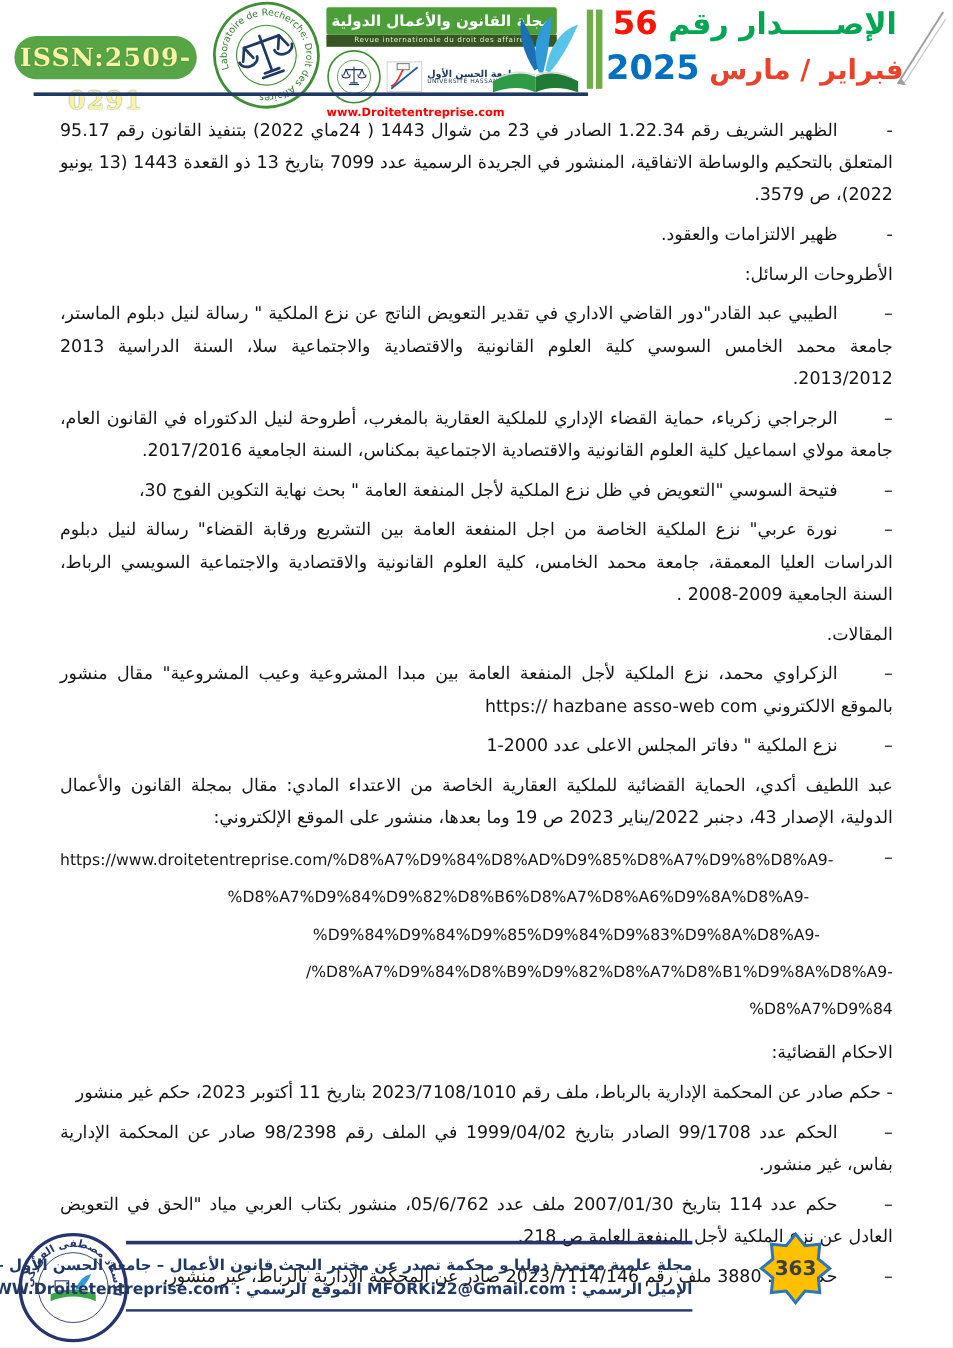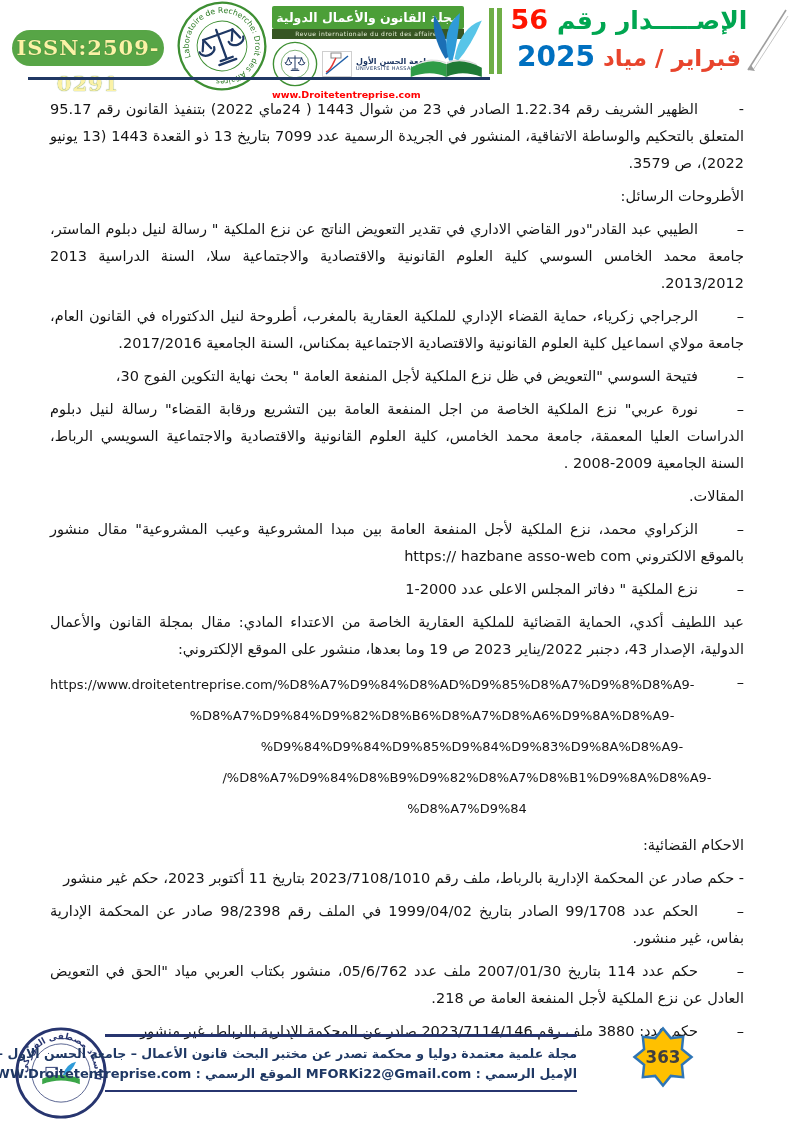--- a/index.html
+++ b/index.html
@@ -40,21 +40,21 @@
        text-align:justify;font-size:14.5px;color:#151515;line-height:27px;}
   .item{margin:0 0 6px;}
   .heading{text-align:right;margin:0 0 6px;}
   .b{display:inline-block;width:46px;}
   .url-item{position:relative;margin:0 0 8px;}
   .url-bullet{position:absolute;right:0;top:0;}
   .u{direction:ltr;font-size:13px;line-height:31px;}
   .u1{text-align:left;padding-right:46px;}
   .u2{text-align:center;padding-left:70px;}
   .u3{text-align:center;padding-left:150px;}
-  .u4{text-align:center;padding-left:140px;}
+  .u4{text-align:right;padding-left:140px;}
   
   footer{position:absolute;top:1026px;left:0;right:0;height:97px;}
   .fstamp{position:absolute;left:14px;top:0;width:94px;height:94px;}
   .fmid{position:absolute;left:105px;top:8px;width:472px;text-align:center;direction:rtl;color:#1F3864;}
   .frule{height:2.5px;background:#27356F;}
   .f1{font-weight:bold;font-size:12.5px;margin-top:9px;white-space:nowrap;}
   .f2{font-weight:bold;font-size:12.5px;margin:5px 0 9px;white-space:nowrap;}
   .f2 .val{font-size:13px;}
   .badge{position:absolute;left:632px;top:0;width:62px;height:62px;}
 </style>
@@ -128,38 +128,39 @@
     </svg>
 
     <div class="greenbar"></div>
 
     <div class="issueblock">
       <div class="issue-l1">
         <span class="grn">الإصـــــدار رقم</span>
         <span class="red56">56</span>
       </div>
       <div class="issue-l2">
-        <span class="months">فبراير / مياد</span>
+        <span class="months">فبراير / مارس</span>
         <span class="yr">2025</span>
       </div>
     </div>
 
     <svg class="pencil" width="50" height="70" viewBox="0 0 50 70">
       <line x1="6" y1="66" x2="44" y2="6" stroke="#9e9e9e" stroke-width="1.6"></line>
       <line x1="11" y1="66" x2="46" y2="12" stroke="#c6c6c6" stroke-width="1"></line>
       <path d="M6,66 l7,1 -4,-6 z" fill="#9e9e9e"></path>
     </svg>
 
     <div class="hdr-rule"></div>
   </div>
 
   <main>
 
     <p class="item"><span class="b">-</span><span>الظهير الشريف رقم 1.22.34 الصادر في 23 من شوال 1443 ( 24ماي 2022) بتنفيذ القانون رقم 95.17 المتعلق بالتحكيم والوساطة الاتفاقية، المنشور في الجريدة الرسمية عدد 7099 بتاريخ 13 ذو القعدة 1443 (13 يونيو 2022)، ص 3579.</span></p>
 
+    <p class="item"><span class="b">-</span><span>ظهير الالتزامات والعقود.</span></p>
 
     <p class="heading">الأطروحات الرسائل:</p>
 
     <p class="item"><span class="b">–</span><span>الطيبي عبد القادر"دور القاضي الاداري في تقدير التعويض الناتج عن نزع الملكية " رسالة لنيل دبلوم الماستر، جامعة محمد الخامس السوسي كلية العلوم القانونية والاقتصادية والاجتماعية سلا، السنة الدراسية 2013 2013/2012.</span></p>
 
     <p class="item"><span class="b">–</span><span>الرجراجي زكرياء، حماية القضاء الإداري للملكية العقارية بالمغرب، أطروحة لنيل الدكتوراه في القانون العام، جامعة مولاي اسماعيل كلية العلوم القانونية والاقتصادية الاجتماعية بمكناس، السنة الجامعية 2017/2016.</span></p>
 
     <p class="item"><span class="b">–</span><span>فتيحة السوسي "التعويض في ظل نزع الملكية لأجل المنفعة العامة " بحث نهاية التكوين الفوج 30،</span></p>
 
     <p class="item"><span class="b">–</span><span>نورة عربي" نزع الملكية الخاصة من اجل المنفعة العامة بين التشريع ورقابة القضاء" رسالة لنيل دبلوم الدراسات العليا المعمقة، جامعة محمد الخامس، كلية العلوم القانونية والاقتصادية والاجتماعية السويسي الرباط، السنة الجامعية 2009-2008 .</span></p>

